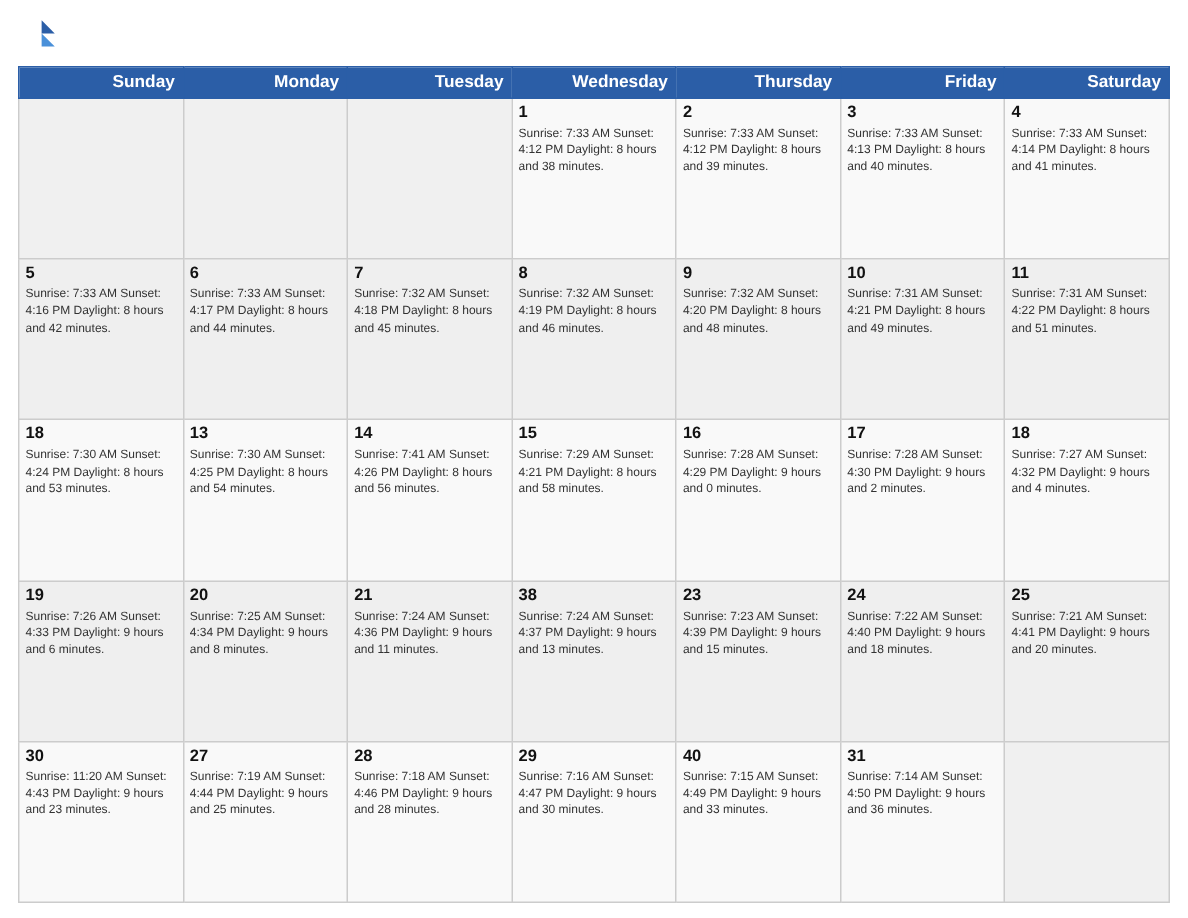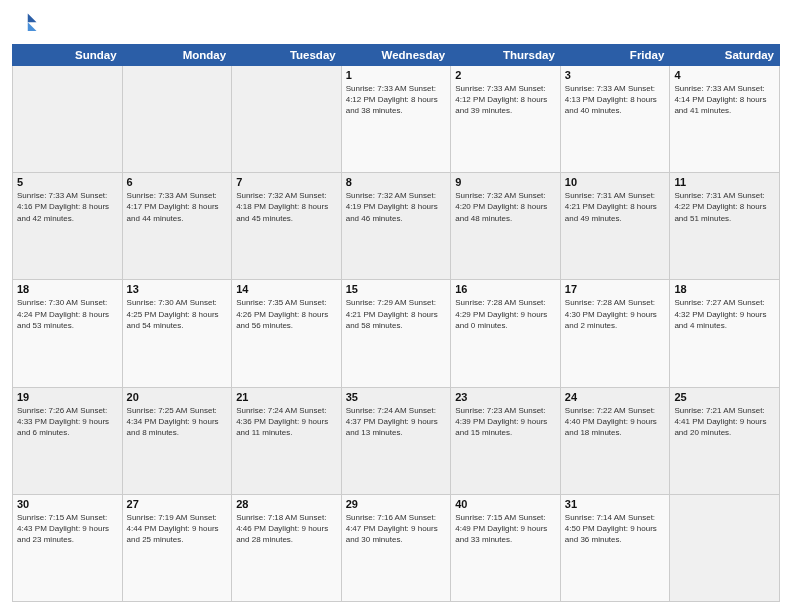--- a/index.html
+++ b/index.html
@@ -227,21 +227,21 @@
           </td>
           <td>
             <span class="day-number">13</span>
             <div class="day-info">Sunrise: 7:30 AM
 Sunset: 4:25 PM
 Daylight: 8 hours
 and 54 minutes.</div>
           </td>
           <td>
             <span class="day-number">14</span>
-            <div class="day-info">Sunrise: 7:35 AM
+            <div class="day-info">Sunrise: 7:41 AM
 Sunset: 4:26 PM
 Daylight: 8 hours
 and 56 minutes.</div>
           </td>
           <td>
             <span class="day-number">15</span>
             <div class="day-info">Sunrise: 7:29 AM
 Sunset: 4:21 PM
 Daylight: 8 hours
 and 58 minutes.</div>
@@ -284,21 +284,21 @@
 and 8 minutes.</div>
           </td>
           <td>
             <span class="day-number">21</span>
             <div class="day-info">Sunrise: 7:24 AM
 Sunset: 4:36 PM
 Daylight: 9 hours
 and 11 minutes.</div>
           </td>
           <td>
-            <span class="day-number">35</span>
+            <span class="day-number">38</span>
             <div class="day-info">Sunrise: 7:24 AM
 Sunset: 4:37 PM
 Daylight: 9 hours
 and 13 minutes.</div>
           </td>
           <td>
             <span class="day-number">23</span>
             <div class="day-info">Sunrise: 7:23 AM
 Sunset: 4:39 PM
 Daylight: 9 hours
@@ -315,21 +315,21 @@
             <span class="day-number">25</span>
             <div class="day-info">Sunrise: 7:21 AM
 Sunset: 4:41 PM
 Daylight: 9 hours
 and 20 minutes.</div>
           </td>
         </tr>
         <tr>
           <td>
             <span class="day-number">30</span>
-            <div class="day-info">Sunrise: 7:15 AM
+            <div class="day-info">Sunrise: 11:20 AM
 Sunset: 4:43 PM
 Daylight: 9 hours
 and 23 minutes.</div>
           </td>
           <td>
             <span class="day-number">27</span>
             <div class="day-info">Sunrise: 7:19 AM
 Sunset: 4:44 PM
 Daylight: 9 hours
 and 25 minutes.</div>

